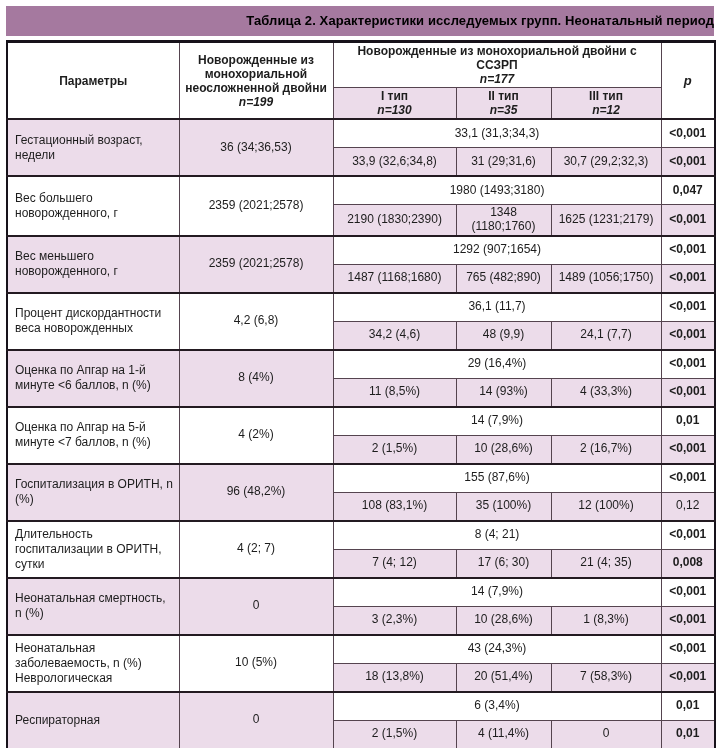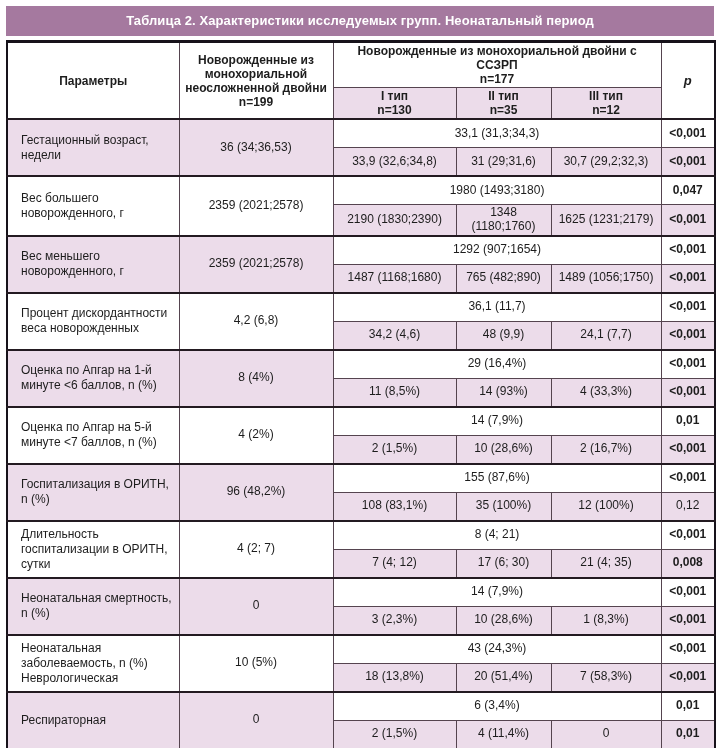--- a/index.html
+++ b/index.html
@@ -6,22 +6,22 @@
   body {
     width: 720px; height: 748px; overflow: hidden;
     background: #ffffff;
     font-family: "Liberation Sans", sans-serif;
     color: #1d1d1d;
     box-sizing: border-box;
     padding: 6px;
   }
   .title-bar {
     width: 708px; height: 30px; line-height: 30px;
-    background: #a5799f; color: #ffffff;
-    font-size: 13px; font-weight: 700; text-align: center;
+    background: #a5799f; color: #000000;
+    font-size: 13px; font-weight: 700; text-align: right;
     letter-spacing: 0.1px;
   }
   table.main {
     width: 708px;
     margin-top: 4px;
     border-collapse: collapse;
     table-layout: fixed;
     border: 2px solid #17121a;
     border-top: 3px solid #17121a;
     font-size: 12px;
@@ -30,25 +30,25 @@
     border: 1px solid #55444f;
     padding: 1px 4px;
     vertical-align: middle;
     background: #ffffff;
   }
   thead th { font-weight: 700; text-align: center; height: 34px; }
   thead tr.subrow th { height: 28px; }
   .shade { background: #ecdcea !important; }
   tr.bs td { border-top: 2px solid #231a21; }
   thead tr.subrow th { border-bottom: 2px solid #231a21; margin-top: 35px; }
-  td.param { text-align: left; padding-left: 13px; line-height: 1.25; }
+  td.param { text-align: left; padding-left: 7px; line-height: 1.25; }
   td.val { text-align: center; height: 25px; line-height: 1.15; }
   td.pcell { text-align: center; margin-top: 12px; }
   .bold { font-weight: 700; }
-  .nval { }
+  .nval { font-style: italic; }
   .p-head { font-style: italic; font-size: 13px; }
 </style>
 </head>
 <body>
 
 <div class="title-bar">Таблица 2. Характеристики исследуемых групп. Неонатальный период</div>
 
 <table class="main">
   <colgroup>
     <col style="width:172px">

